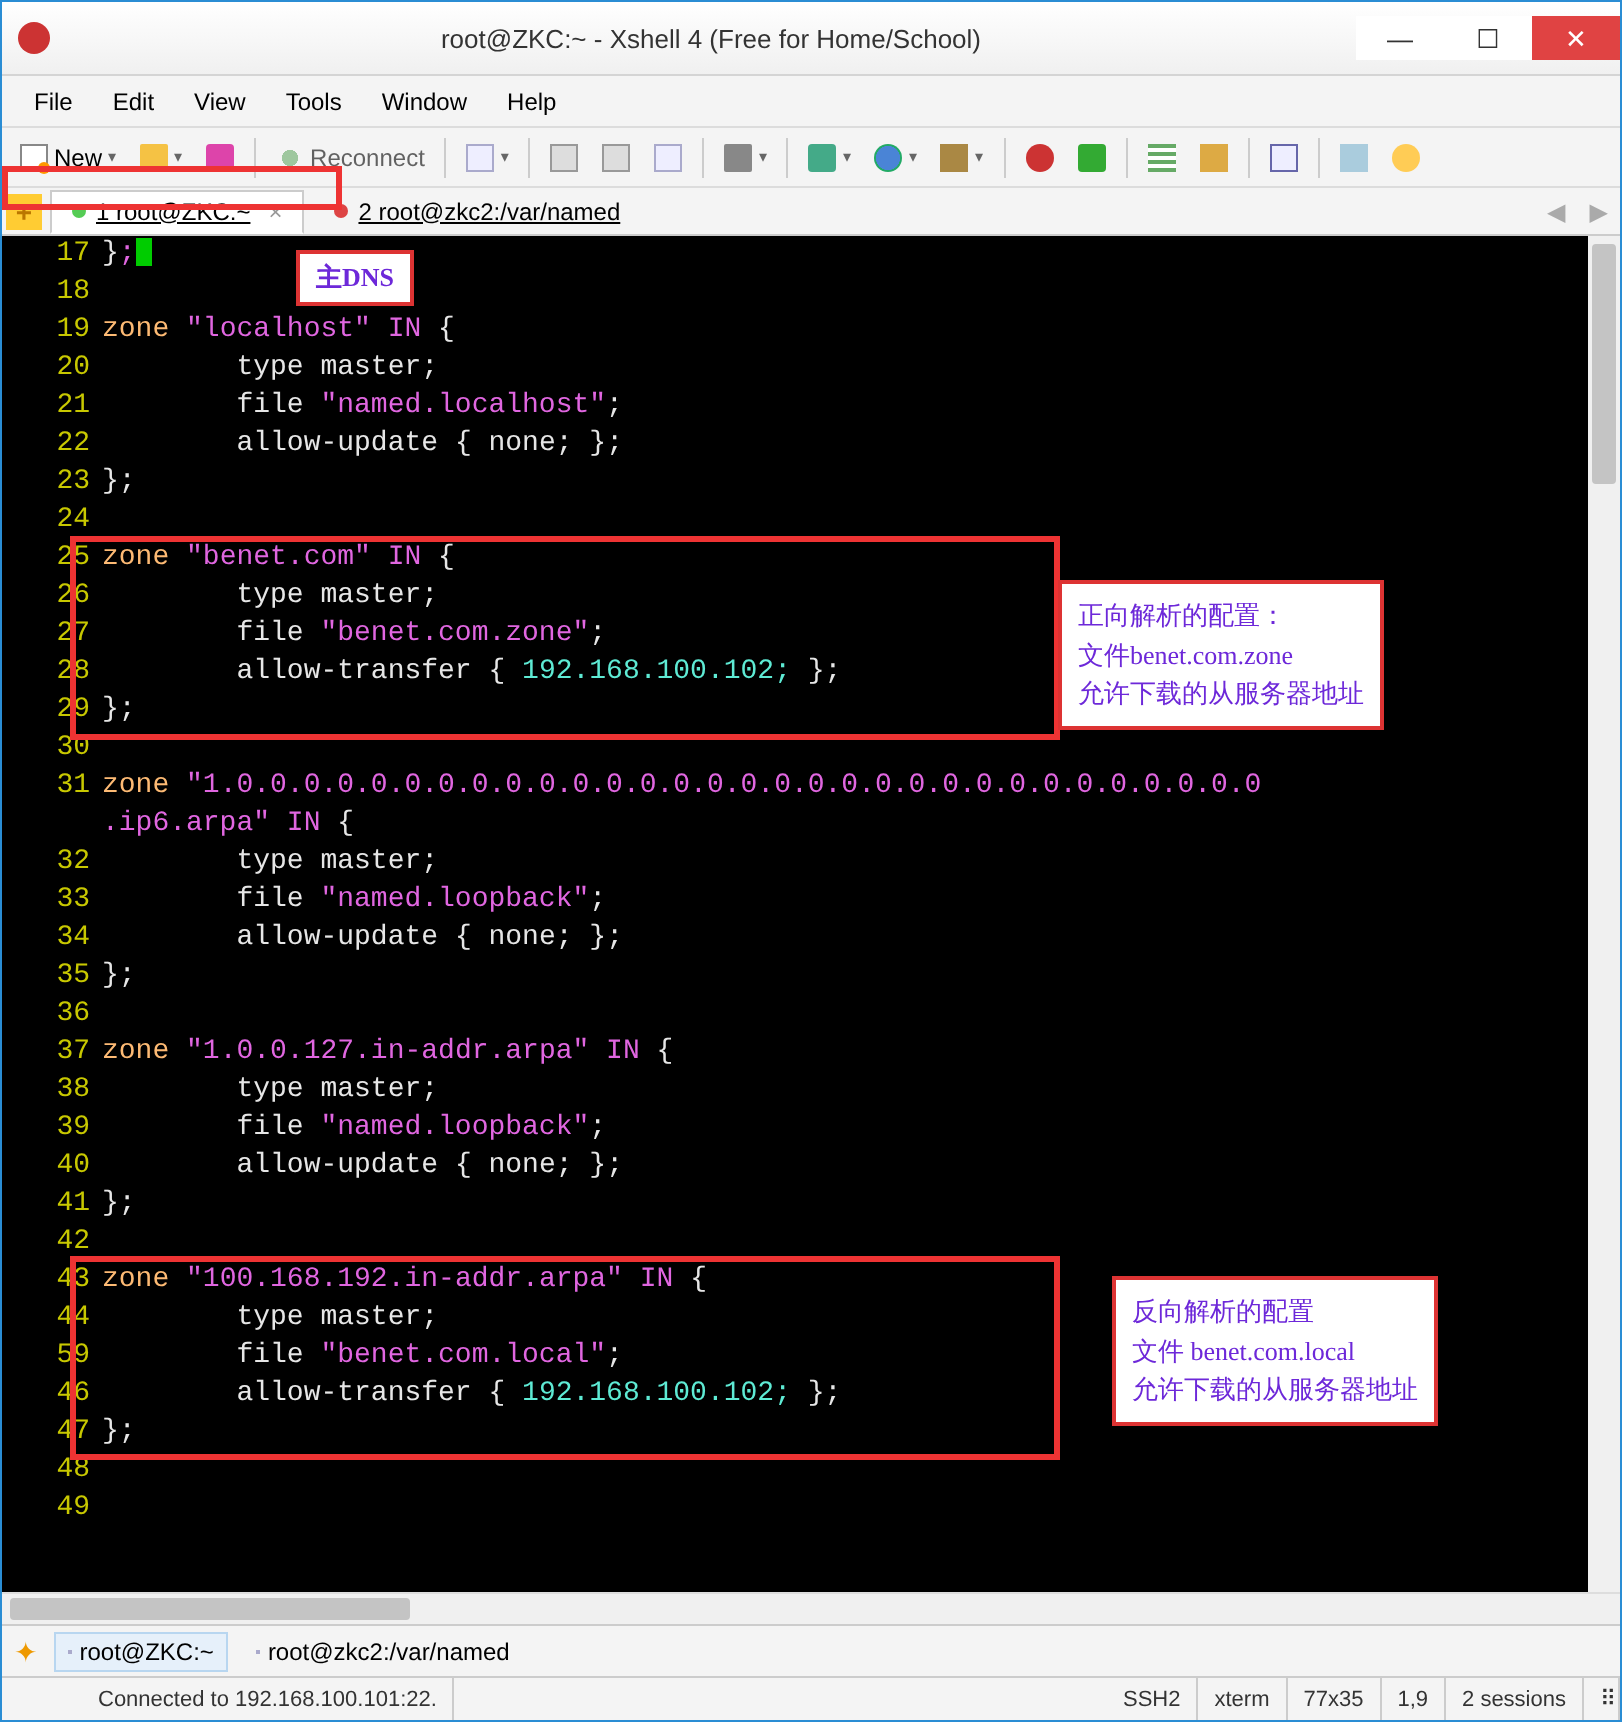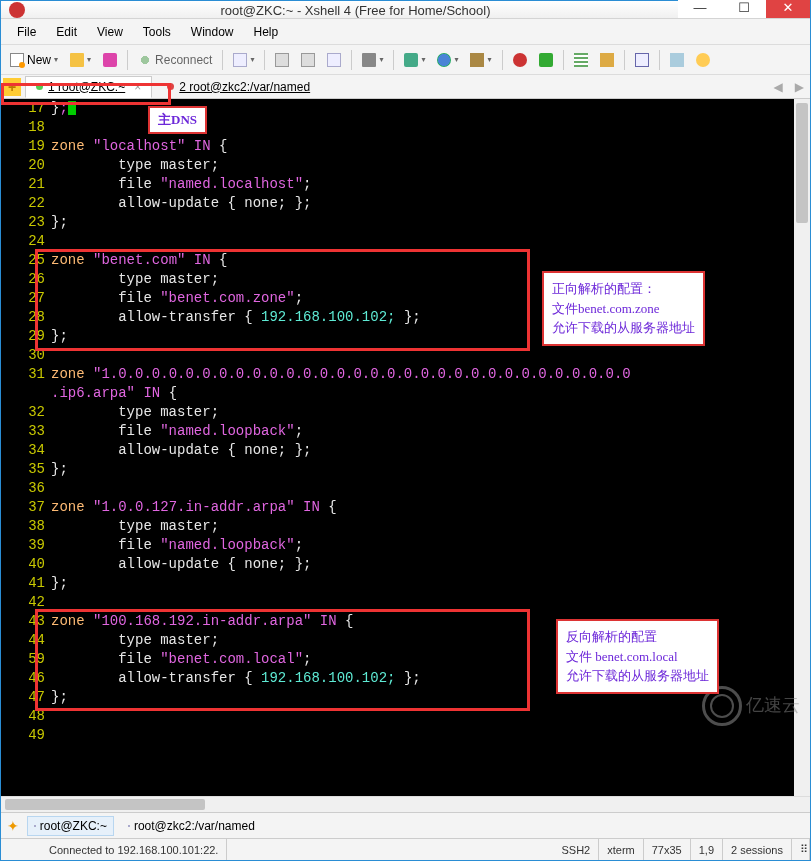--- a/index.html
+++ b/index.html
@@ -7,24 +7,24 @@
   font-family: "Segoe UI", Tahoma, sans-serif;
   font-size: 12px;
   background: #fff;
   width: 811px;
   height: 861px;
   overflow: hidden;
   position: relative;
 }
 .window { display: flex; flex-direction: column; height: 100%; border: 1px solid #2a8dd4; }
 .titlebar {
-  height: 18px;
+  height: 37px;
   background: linear-gradient(#fff, #f0f0f0);
   display: flex;
-  align-items: flex-end;
+  align-items: center;
   border-bottom: 1px solid #d4d4d4;
 }
 .titlebar .app-icon { width: 16px; height: 16px; margin: 0 8px; background: #c33; border-radius: 50%; display:inline-block;}
 .titlebar .title { flex: 1; text-align: center; font-size: 13px; color: #333; }
 .win-btns { display: flex; }
 .win-btn { width: 44px; height: 22px; display: flex; align-items: center; justify-content: center; font-size: 13px; }
 .win-btn.min { background: #fff; color:#333;}
 .win-btn.max { background: #fff; color:#333;}
 .win-btn.close { background: #e04343; color: #fff; }
 .menubar {
@@ -297,37 +297,36 @@
           <div class="line"><span class="kw-white">        allow-transfer </span><span class="kw-white">{</span><span class="kw-red"> 192.168.100.102; </span><span class="kw-white">}</span><span class="kw-white">;</span></div>
           <div class="line"><span class="kw-white">};</span></div>
           <div class="line"></div>
           <div class="line"></div>
         </div>
     </div>
 
     <div class="annot" style="left:147px;top:7px;padding:2px 8px;"><b>主DNS</b></div>
 
     <div class="code-highlight" style="left:34px;top:150px;width:495px;height:102px;"></div>
-    <div class="annot" style="left:541px;top:172px;">
+    <div class="annot" style="left:528px;top:172px;">
       <div>正向解析的配置：</div>
       <div>文件benet.com.zone</div>
       <div>允许下载的从服务器地址</div>
     </div>
 
     <div class="code-highlight" style="left:34px;top:510px;width:495px;height:102px;"></div>
     <div class="annot" style="left:555px;top:520px;">
       <div>反向解析的配置</div>
       <div>文件 benet.com.local</div>
       <div>允许下载的从服务器地址</div>
     </div>
 
     <div class="scrollbar-v">
         <div class="thumb"></div>
       </div>
-    <div class="watermark"><span class="wg"></span><span>亿速云</span></div>
   </div>
 
   <div class="scrollbar-h">
       <div class="thumb"></div>
     </div>
 
   <div class="sessionbar">
     <span class="pin">✦</span>
     <div class="sess active">
         <span class="ic ic-doc"></span>

